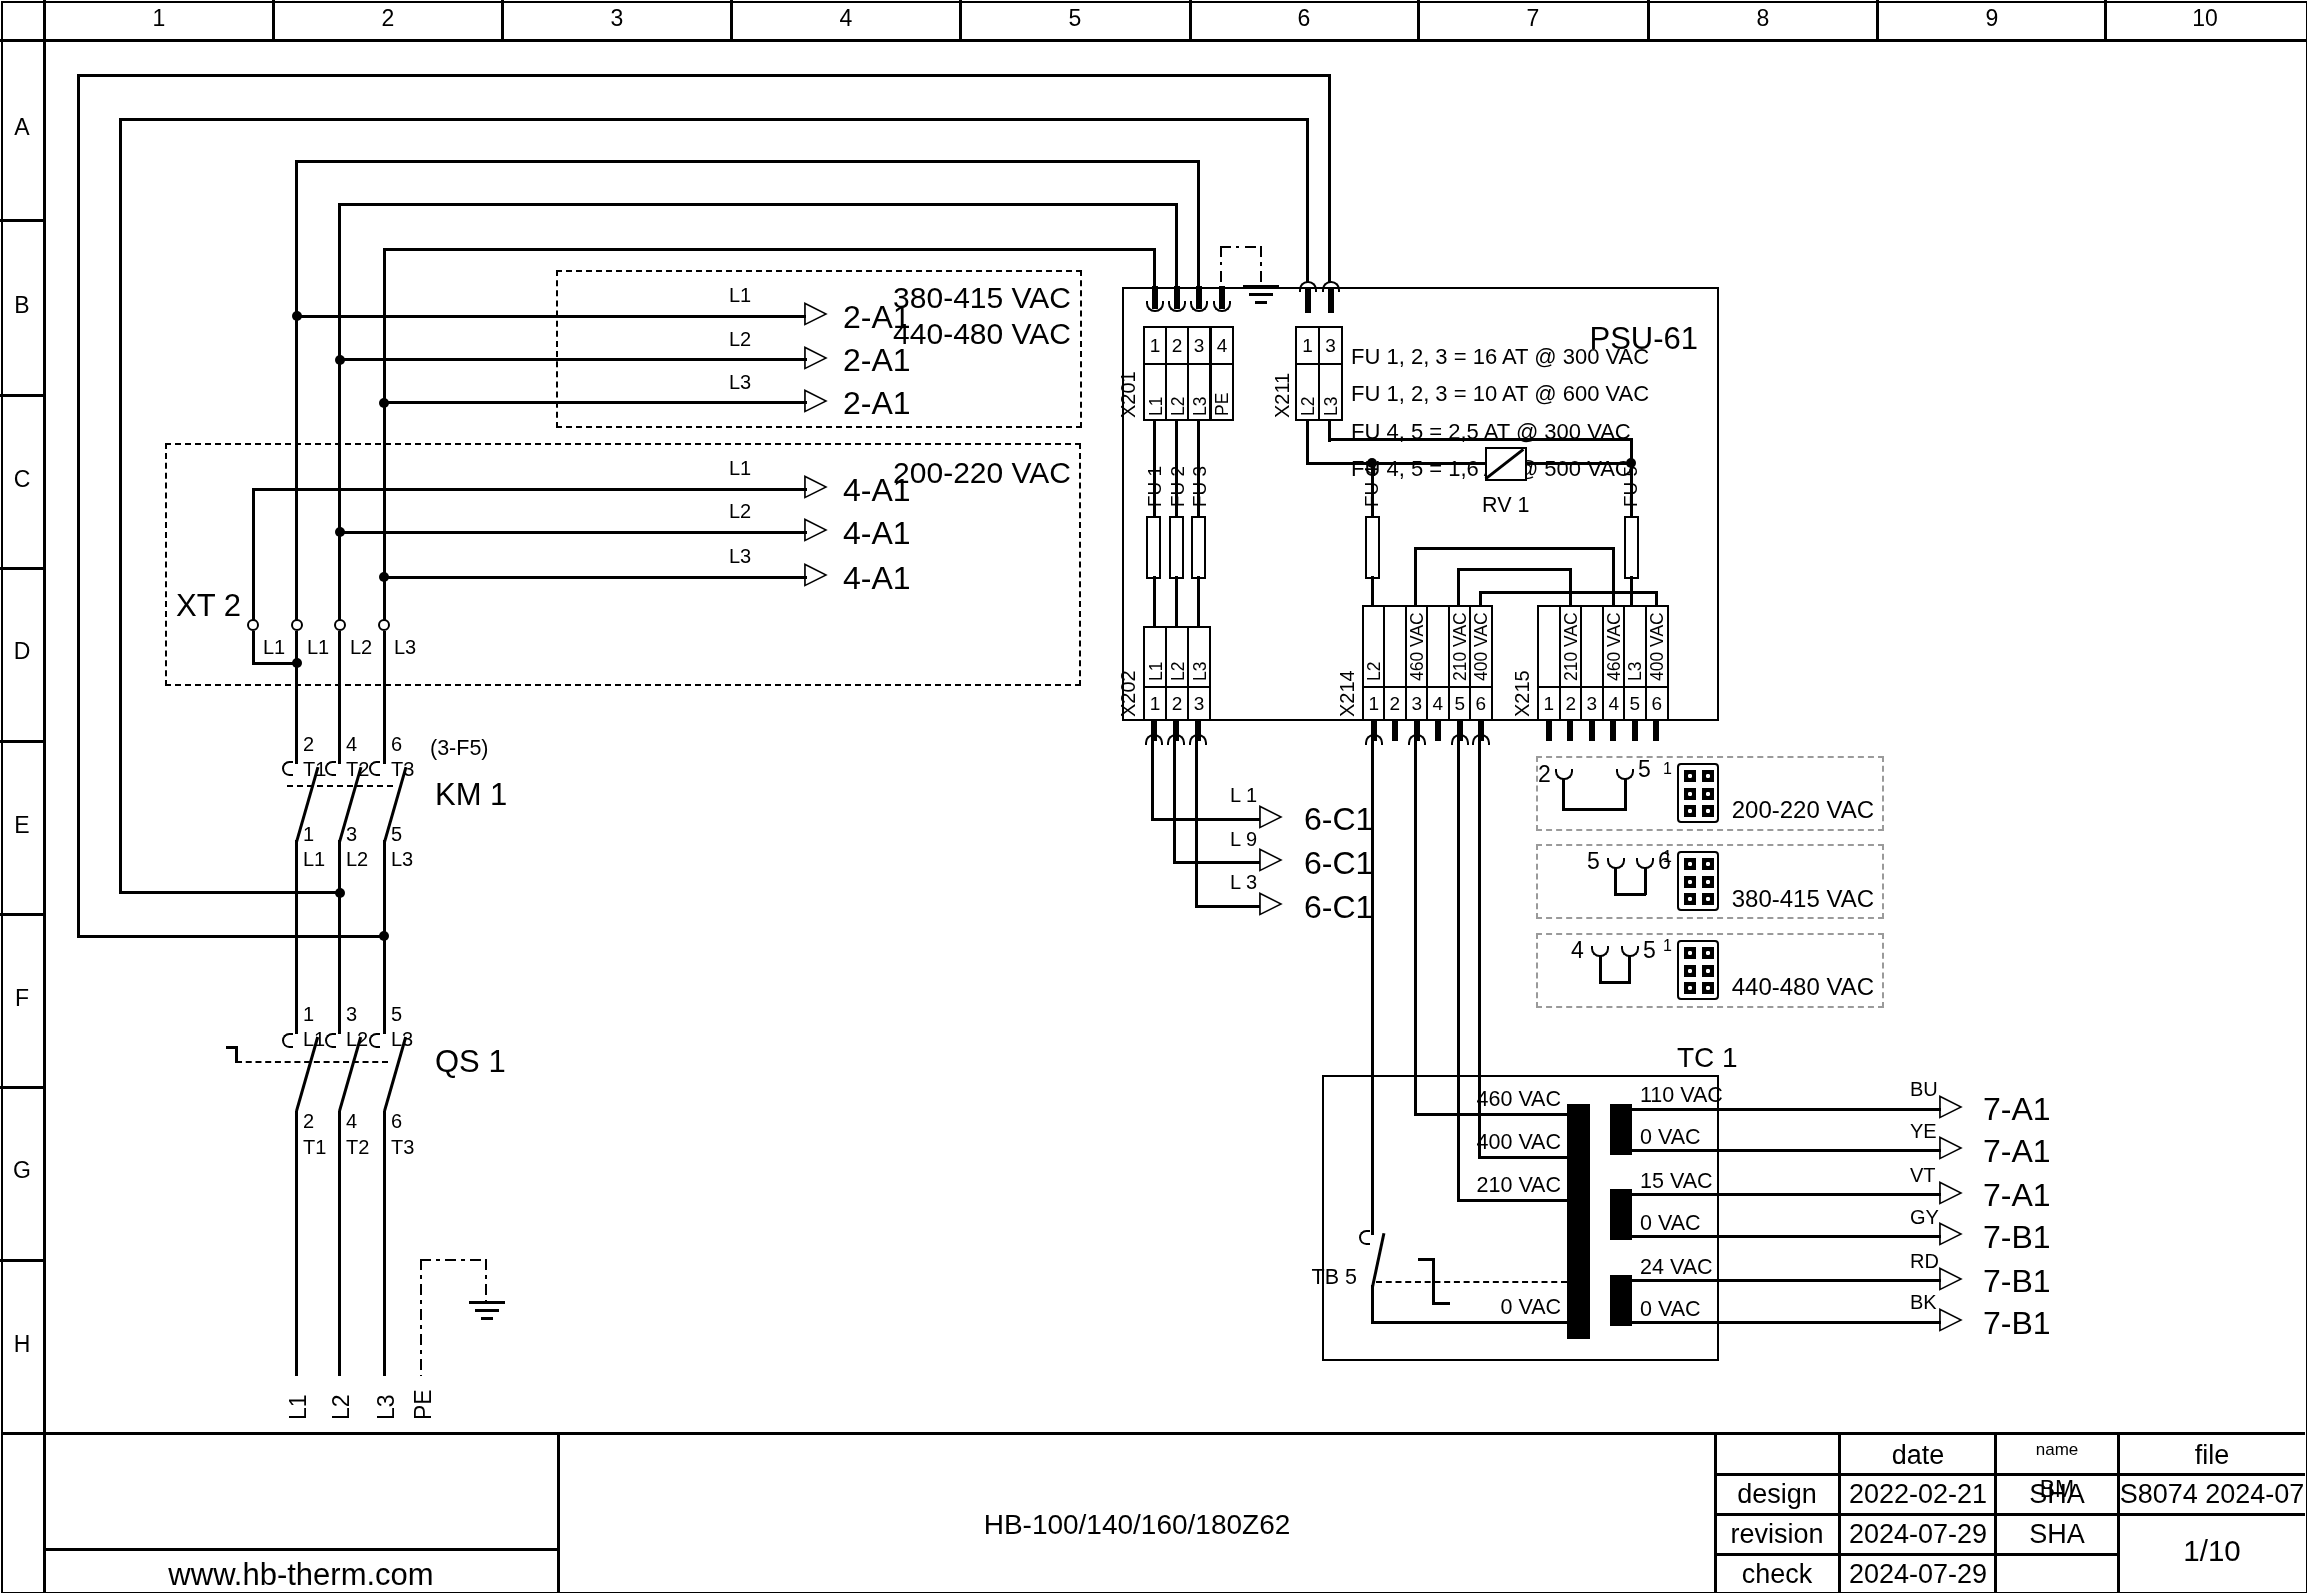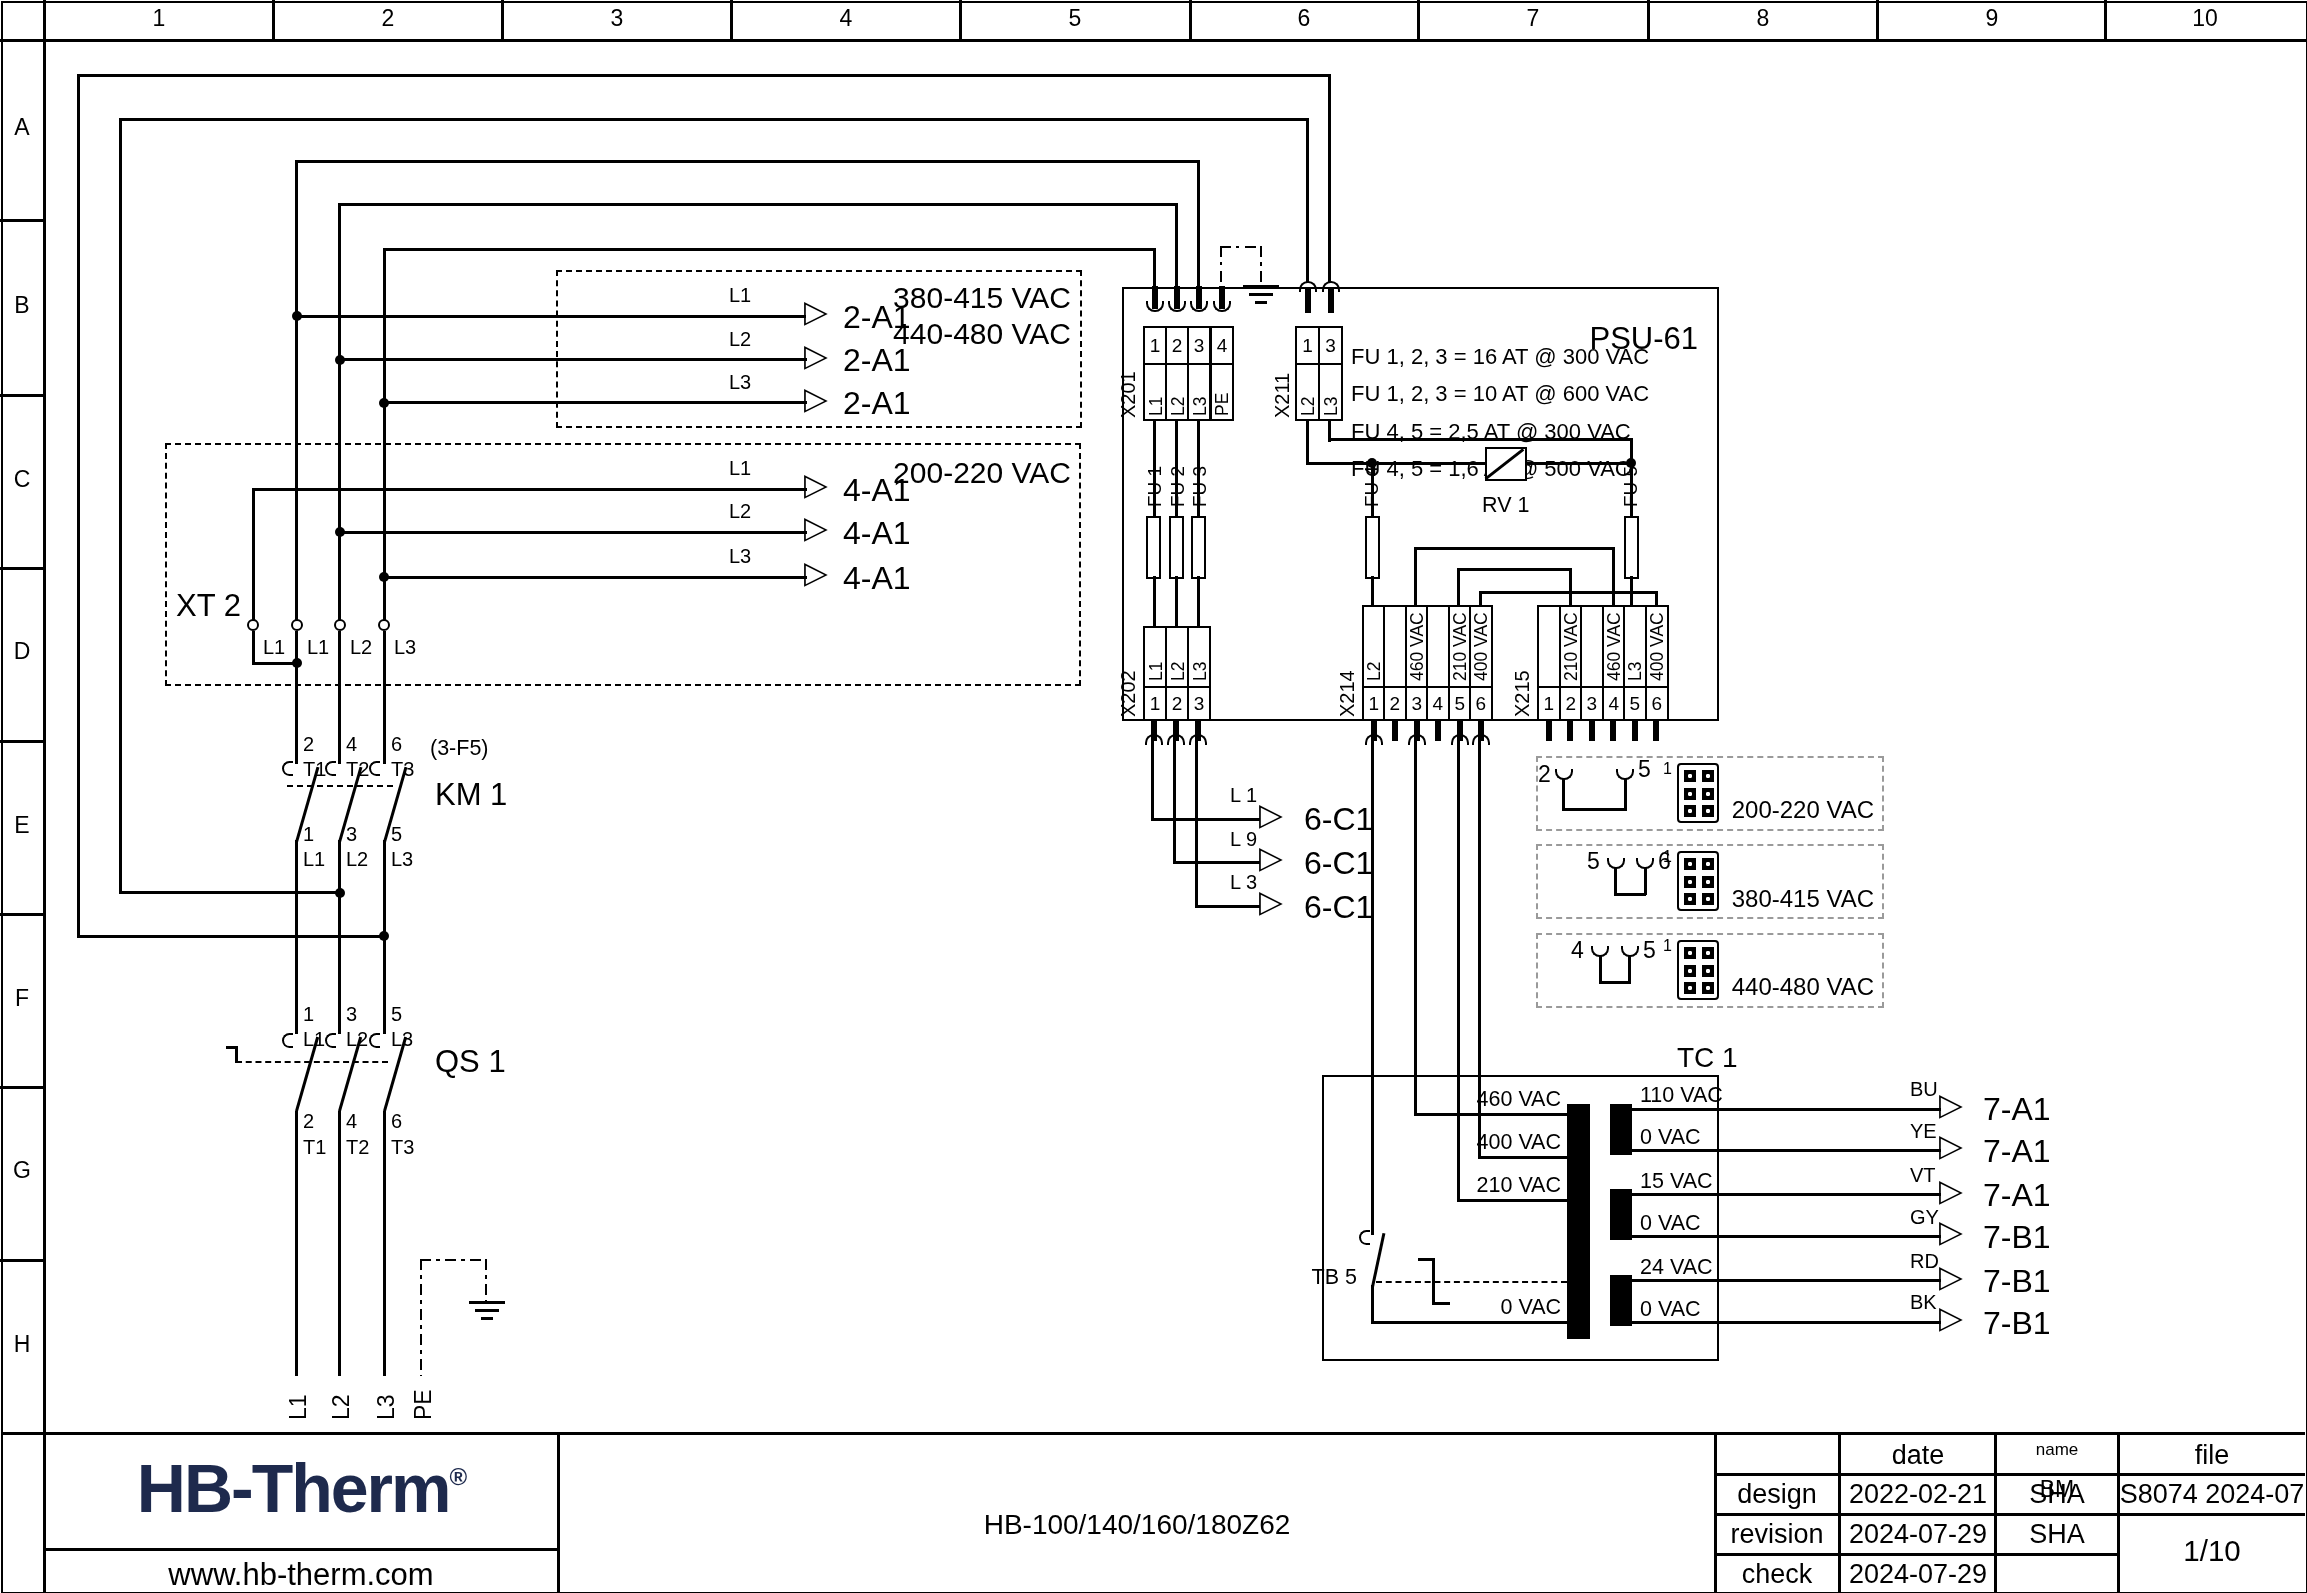--- a/index.html
+++ b/index.html
@@ -550,21 +550,20 @@
   <i class="w" style="left:1.3px;top:1432px;width:2304px;height:2.7px"></i>
   <i class="w" style="left:557px;top:1432px;width:2.7px;height:161px"></i>
   <i class="w" style="left:1714px;top:1432px;width:2.7px;height:161px"></i>
   <i class="w" style="left:1838px;top:1432px;width:2.7px;height:161px"></i>
   <i class="w" style="left:1994px;top:1432px;width:2.7px;height:161px"></i>
   <i class="w" style="left:2117px;top:1432px;width:2.7px;height:161px"></i>
   <i class="w" style="left:1714px;top:1473px;width:591px;height:2.7px"></i>
   <i class="w" style="left:1714px;top:1513px;width:591px;height:2.7px"></i>
   <i class="w" style="left:1714px;top:1553px;width:405px;height:2.7px"></i>
   <i class="w" style="left:44px;top:1548px;width:516px;height:2.7px"></i>
-  <span class="tc" style="left: 301px; top: 1449px; font-size: 68px; font-weight: bold; letter-spacing: -2px; color: rgb(30, 42, 77);"><span>HB-Therm</span><span style="font-size:24px;vertical-align:27px">®</span></span>
   <span class="tc" style="left:301px;top:1557px;font-size:31px">www.hb-therm.com</span>
   <span class="tc" style="left:1137px;top:1509px;font-size:28px">HB-100/140/160/180Z62</span>
   <span class="tc" style="left:1918px;top:1440px;font-size:27px">date</span>
   <span class="tc" style="left:2057px;top:1440px;font-size:17px">name</span>
   <span class="tc" style="left:2212px;top:1440px;font-size:27px">file</span>
   <span class="tc" style="left:1777px;top:1479px;font-size:27px">design</span>
   <span class="tc" style="left:1918px;top:1479px;font-size:27px">2022-02-21</span>
   <span class="tc" style="left:2057px;top:1479px;font-size:27px">SHA</span>
   <span class="tc" style="left:2212px;top:1479px;font-size:27px">S8074 2024-07</span>
   <span class="tc" style="left:1777px;top:1519px;font-size:27px">revision</span>

